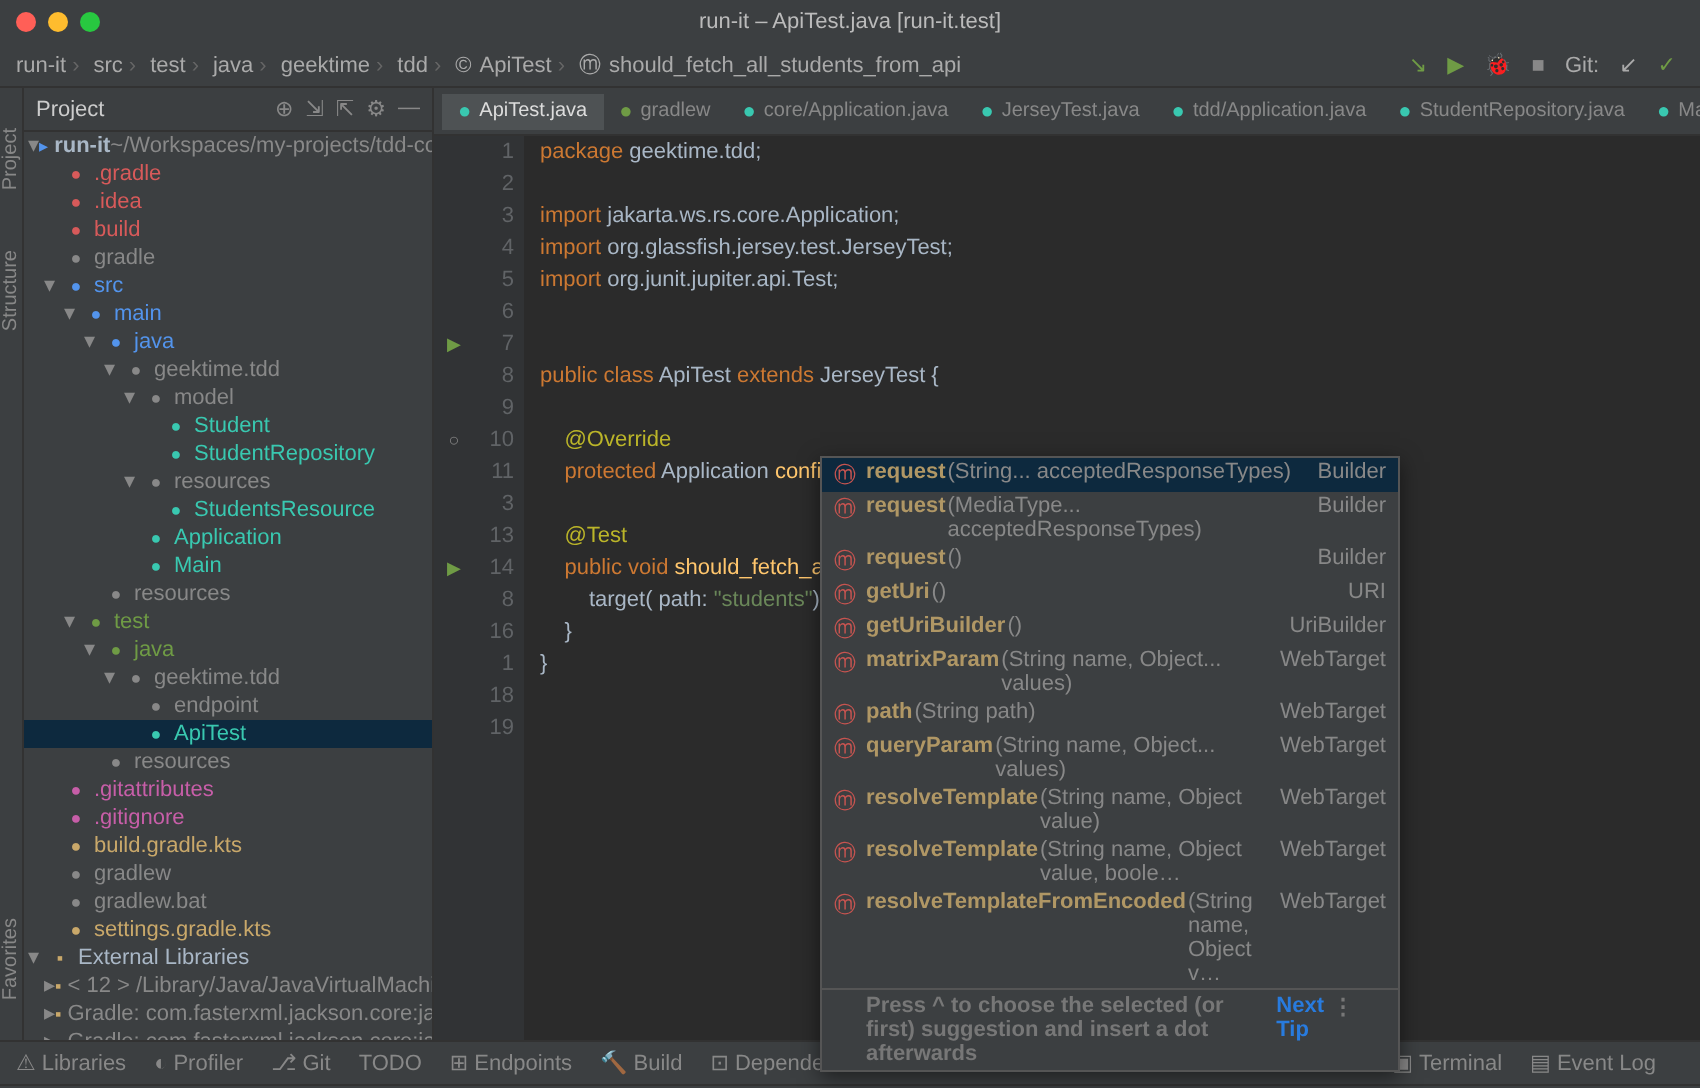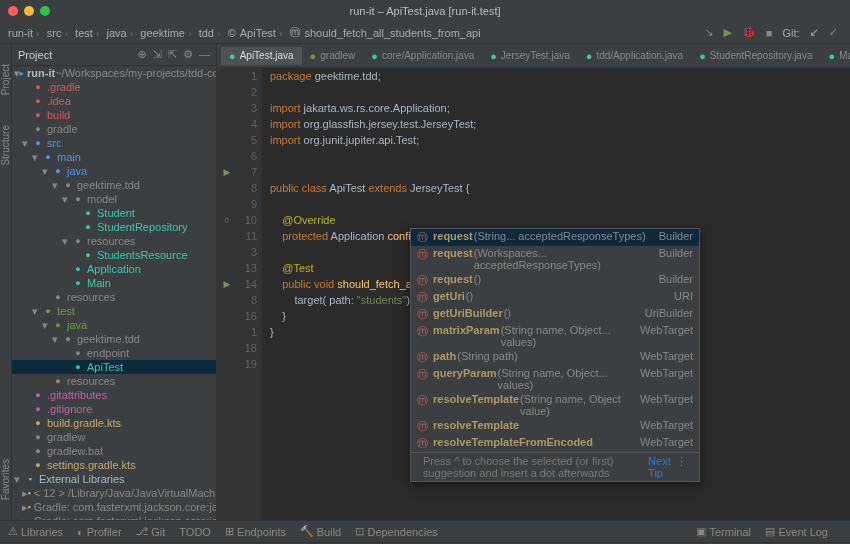--- a/index.html
+++ b/index.html
@@ -42,21 +42,21 @@
 .code { flex: 1; padding-left: 8px; line-height: 16px; position: relative; }
 .kw { color: #cc7832; } .str { color: #6a8759; } .ann { color: #bbb529; margin-top: 28px; }
 .fn { color: #ffc66d; } .cls { color: #a9b7c6; }
 .popup { position: absolute; left: 410px; top: 228px; width: 290px; background: #3c3f41; border: 1px solid #555; box-shadow: 0 3px 10px rgba(0,0,0,.5); font-family: Menlo, monospace; font-size: 10px; z-index: 10; }
 .popup-row { display: flex; padding: 1px 6px; }
 .popup-row.sel { background: #0d293e; }
 .popup-row .pico { color: #c75450; margin-right: 5px; }
 .popup-row .pname { color: #b09765; font-weight: bold; }
 .popup-row .pargs { color: #888; margin-left: 1px; flex: 1; }
 .popup-row .ptype { color: #888; margin-left: auto; }
-.popup-foot { color: #777; font-size: 8.5px; padding: 2px 12px; border-top: 1px solid #555; display: flex; }
+.popup-foot { color: #777; font-size: 8.5px; padding: 2px 22px; border-top: 1px solid #555; display: flex; font-weight: bold; }
 .popup-foot .tip { color: #287bde; margin-left: auto; }
 .bottombar { height: 22px; background: #3c3f41; border-top: 1px solid #323232; display: flex; align-items: center; padding: 0 8px; font-size: 10px; color: #888; }
 .bottombar .item { margin-right: 14px; display: flex; gap: 3px; align-items: center; }
 .statusbar { height: 22px; background: #3c3f41; border-top: 1px solid #323232; display: flex; align-items: center; padding: 0 8px; font-size: 10px; color: #888; }
 .gutter-mark { color: #6f9b45; font-size: 9px; line-height: 16px; text-align: center; }
 </style>
 </head>
 <body>
 
 <div class="titlebar">
@@ -358,21 +358,21 @@
   <div id="popup-rows">
       <div class="popup-row sel">
         <span class="pico">ⓜ</span>
         <span class="pname">request</span>
         <span class="pargs">(String... acceptedResponseTypes)</span>
         <span class="ptype">Builder</span>
       </div>
       <div class="popup-row ">
         <span class="pico">ⓜ</span>
         <span class="pname">request</span>
-        <span class="pargs">(Workspaces... acceptedResponseTypes)</span>
+        <span class="pargs">(MediaType... acceptedResponseTypes)</span>
         <span class="ptype">Builder</span>
       </div>
       <div class="popup-row ">
         <span class="pico">ⓜ</span>
         <span class="pname">request</span>
         <span class="pargs">()</span>
         <span class="ptype">Builder</span>
       </div>
       <div class="popup-row ">
         <span class="pico">ⓜ</span>
@@ -406,25 +406,27 @@
       </div>
       <div class="popup-row ">
         <span class="pico">ⓜ</span>
         <span class="pname">resolveTemplate</span>
         <span class="pargs">(String name, Object value)</span>
         <span class="ptype">WebTarget</span>
       </div>
       <div class="popup-row ">
         <span class="pico">ⓜ</span>
         <span class="pname">resolveTemplate</span>
+        <span class="pargs">(String name, Object value, boole…</span>
         <span class="ptype">WebTarget</span>
       </div>
       <div class="popup-row ">
         <span class="pico">ⓜ</span>
         <span class="pname">resolveTemplateFromEncoded</span>
+        <span class="pargs">(String name, Object v…</span>
         <span class="ptype">WebTarget</span>
       </div>
     </div>
   <div class="popup-foot">
     <span>Press ^ to choose the selected (or first) suggestion and insert a dot afterwards</span>
     <span class="tip">Next Tip</span>
     <span style="margin-left:4px">⋮</span>
   </div>
 </div>
 

